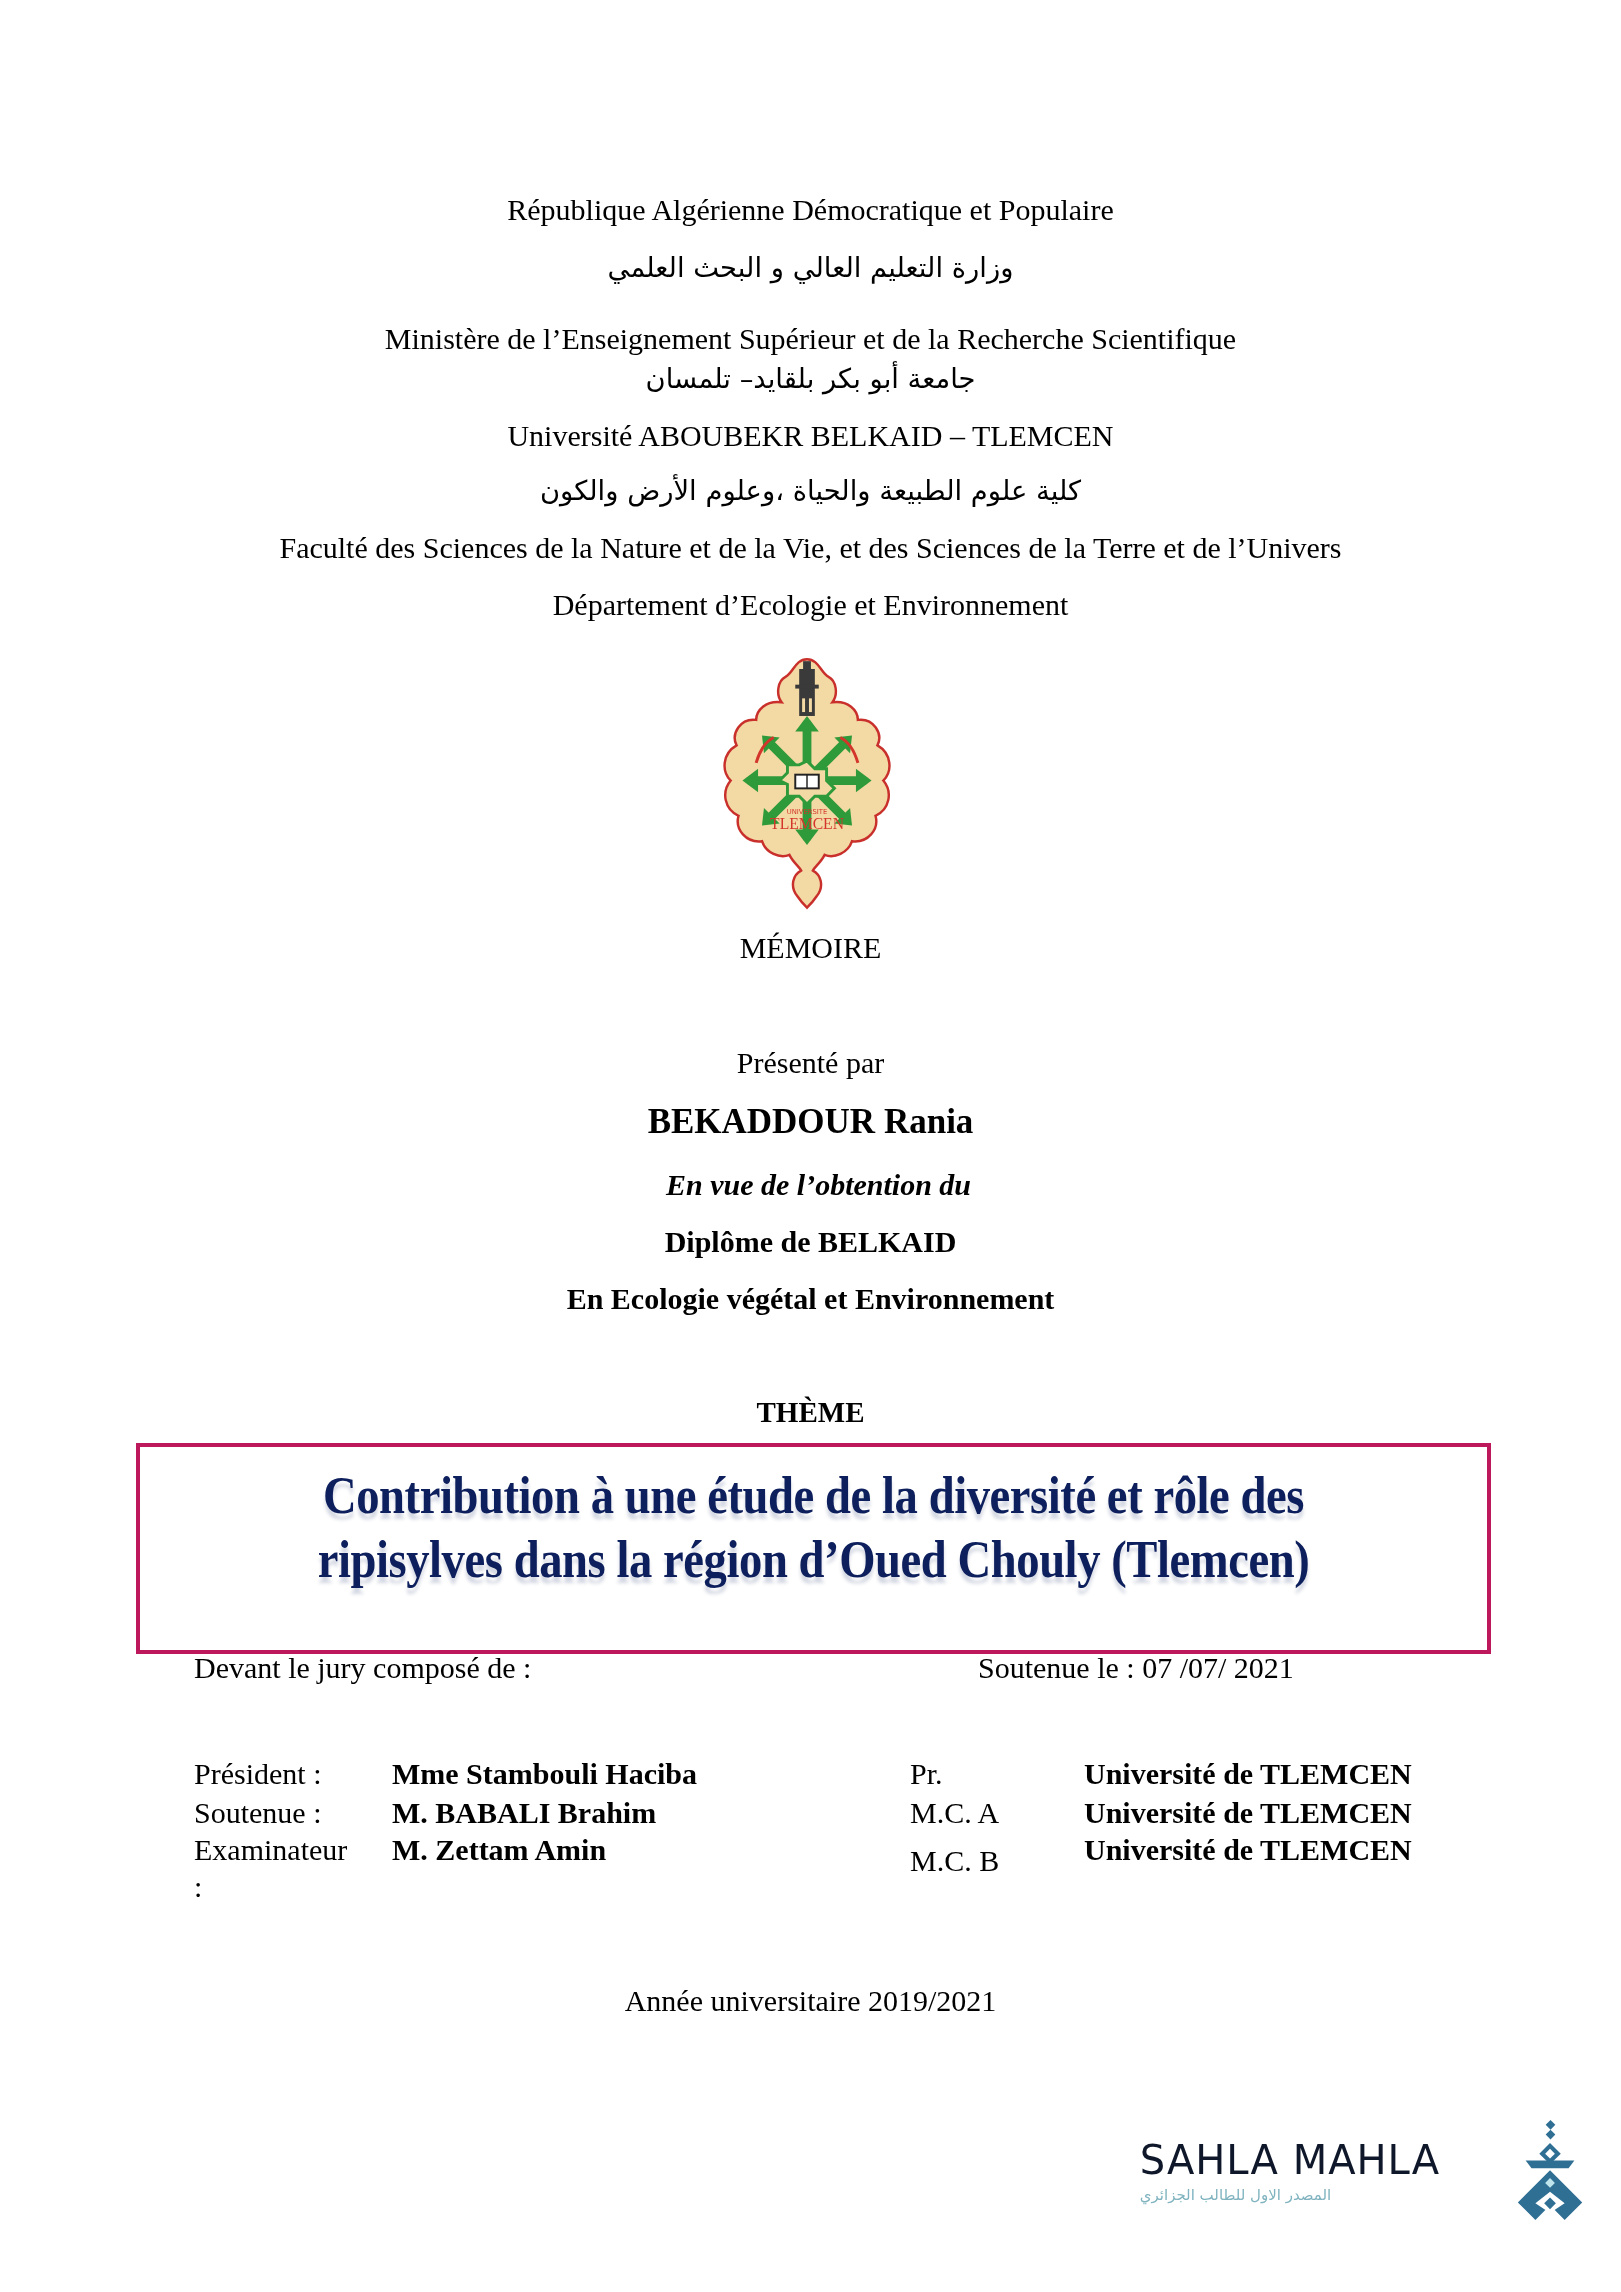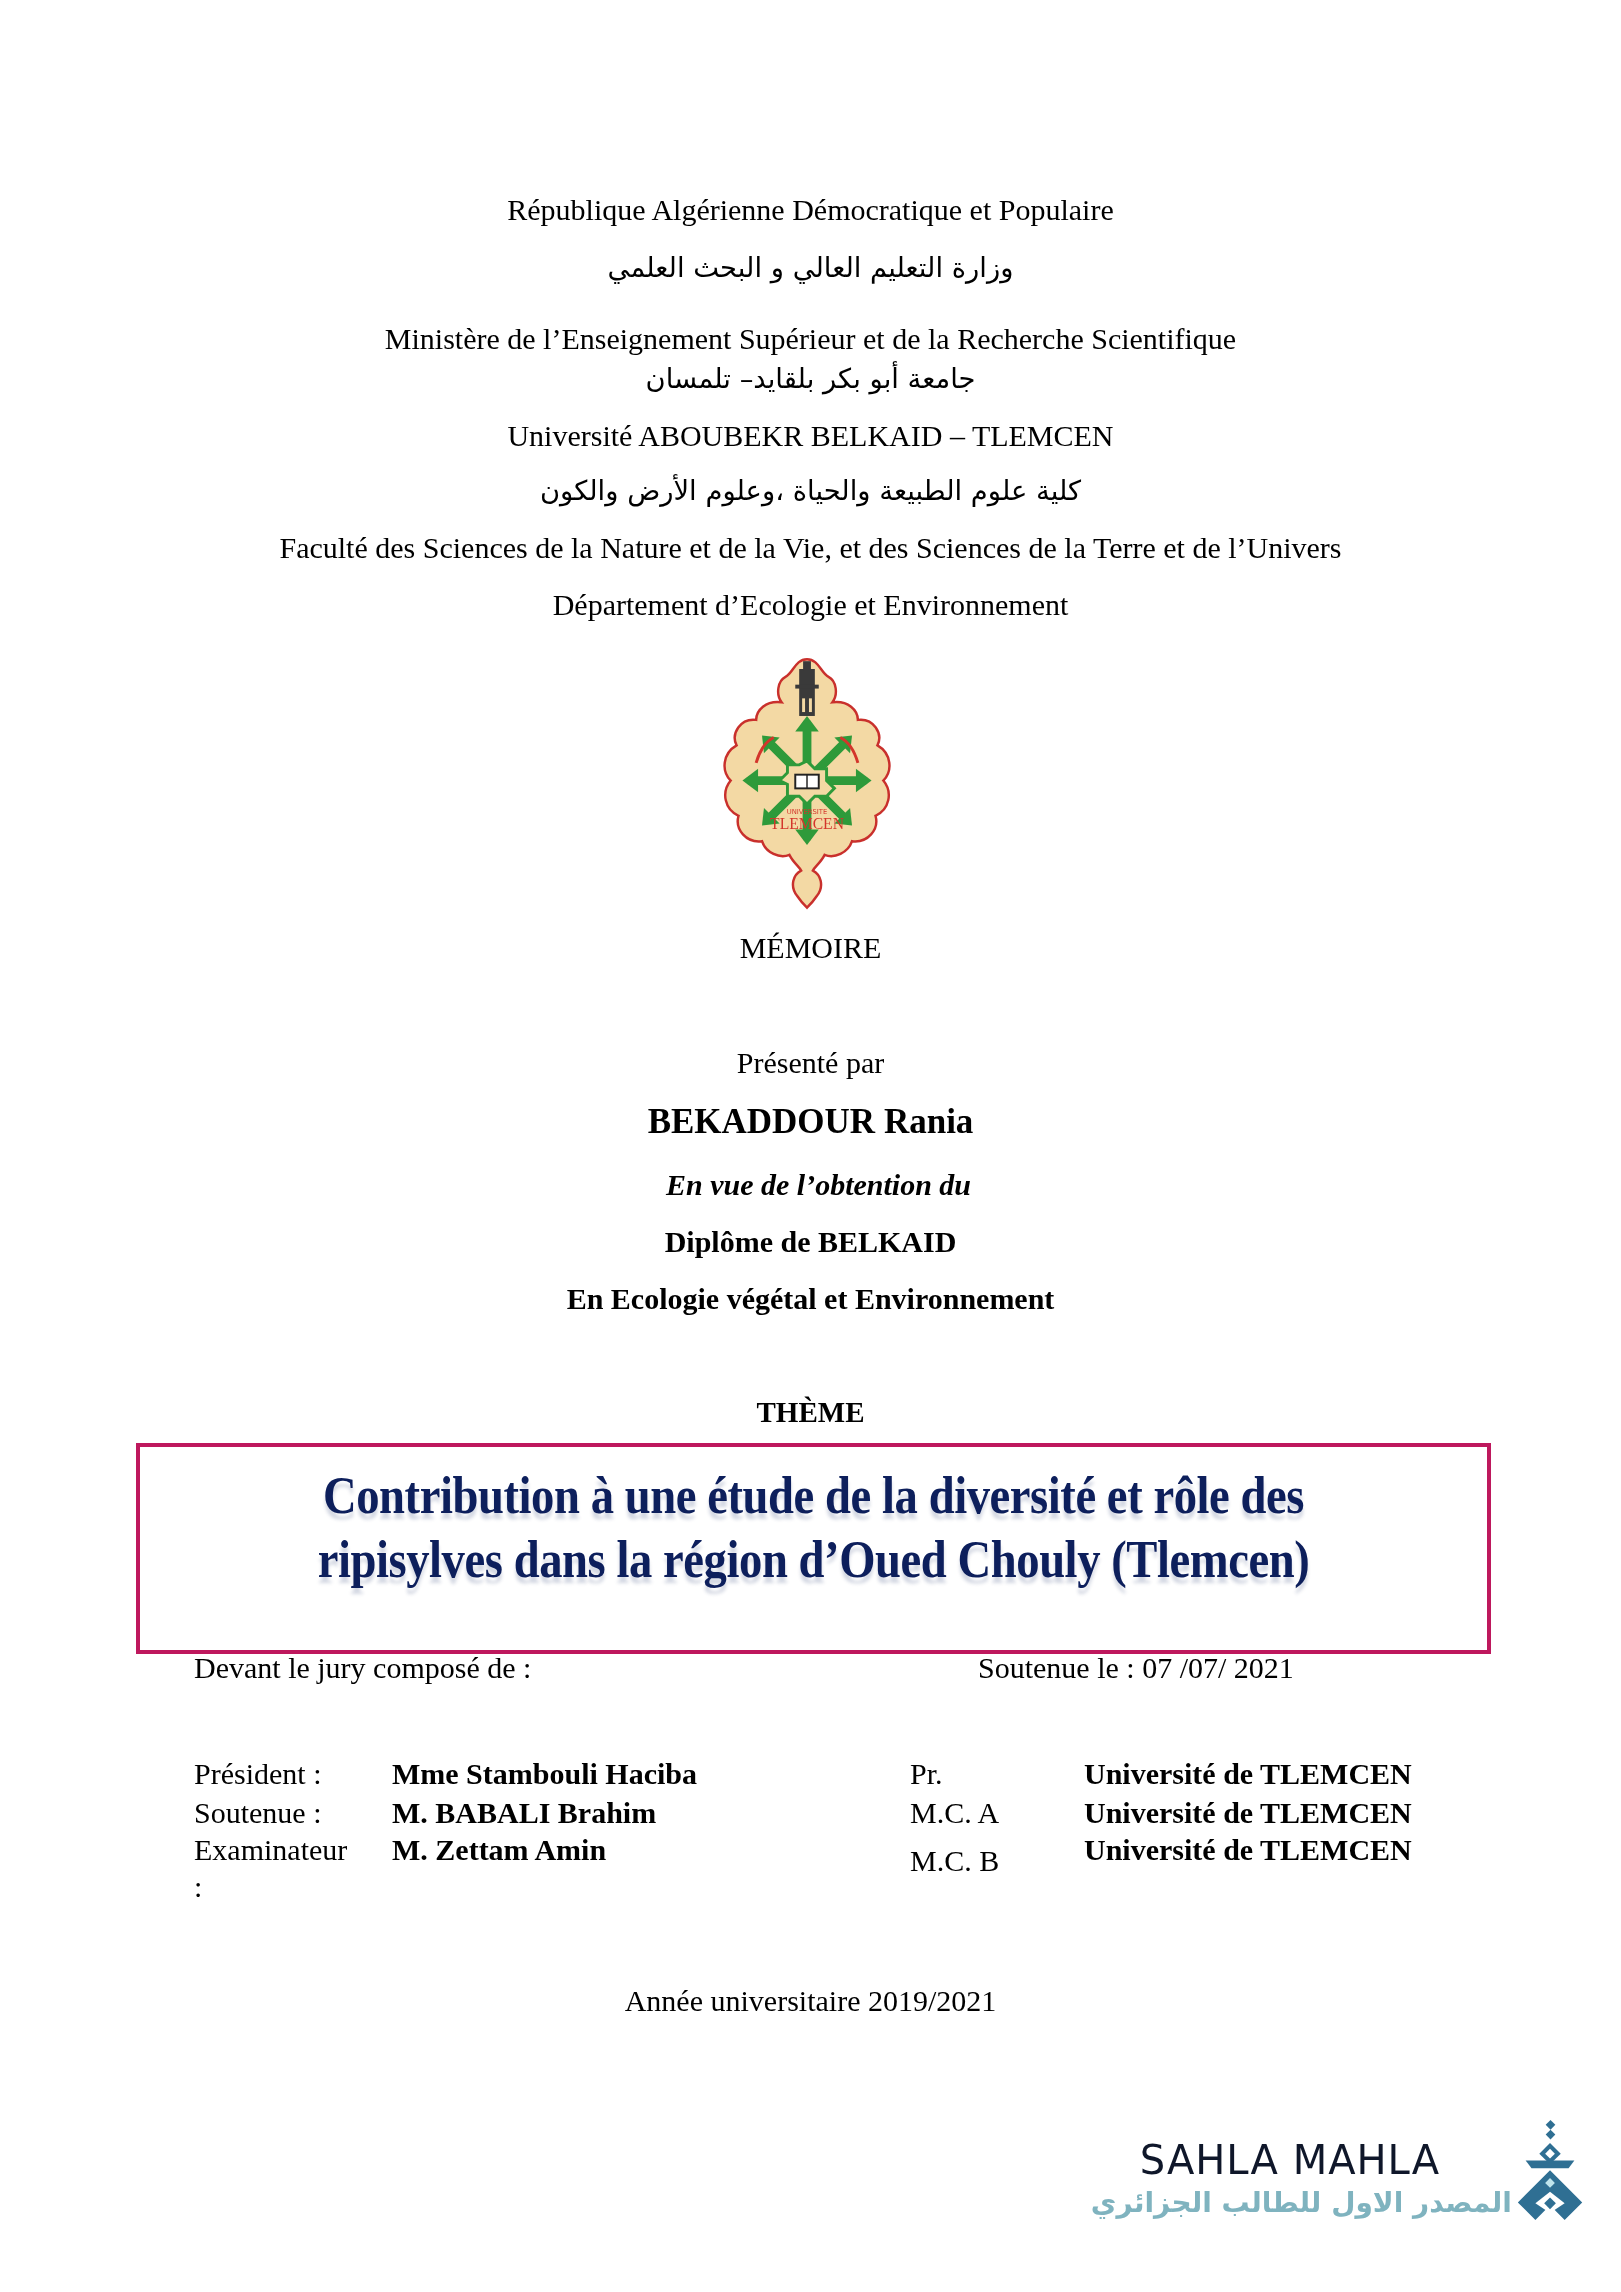--- a/index.html
+++ b/index.html
@@ -84,25 +84,24 @@
       letter-spacing: 1px;
       white-space: nowrap;
     }
     .sahla-sub {
       position: absolute;
       left: 7.8px;
       top: 49px;
       width: 372px;
       text-align: left;
       font-family: "DejaVu Sans", "Liberation Sans", sans-serif;
-      font-size: 28px;
+      font-size: 15px;
       color: #7fb3bf;
       direction: rtl;
       white-space: nowrap;
-      font-weight: bold;
     }
     .sahla-glyph {
       position: absolute;
       left: 380px;
       top: -17.6px;
       width: 78px;
       height: 118px;
     }
   </style>
 </head>

